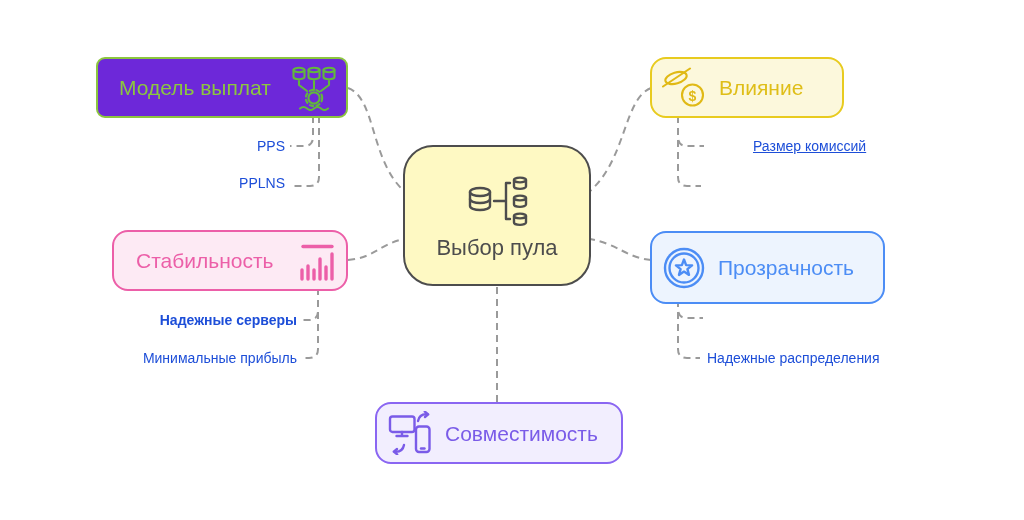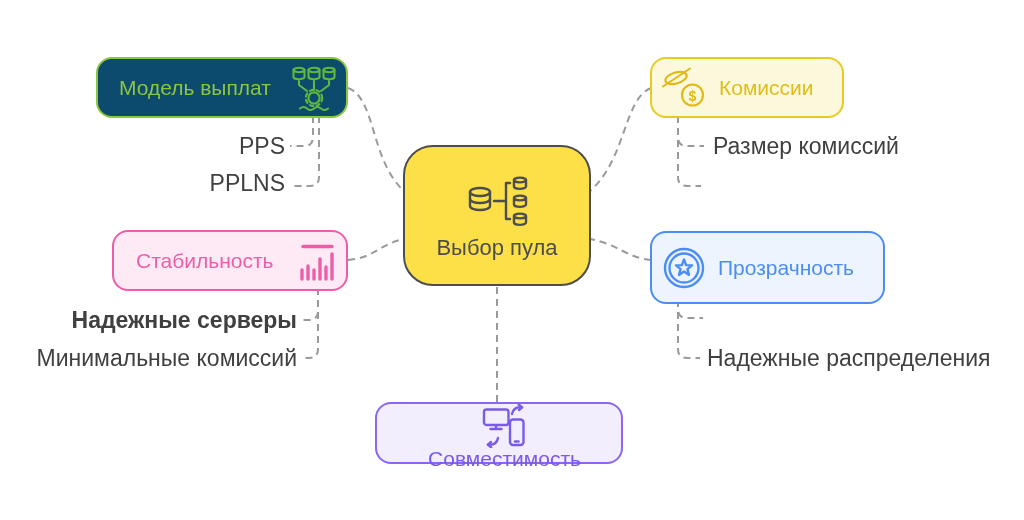--- a/index.html
+++ b/index.html
@@ -11,53 +11,53 @@
   .edges path{fill:none;stroke:#9a9a9a;stroke-width:2;stroke-dasharray:7 5;}
 
   .node{
     position:absolute;display:flex;align-items:center;box-sizing:border-box;
     border-radius:16px;border:2.5px solid;white-space:nowrap;
   }
   .node .nlabel{font-size:21px;line-height:1;}
   .nicon{display:flex;align-items:center;justify-content:center;flex:0 0 auto;}
   .nicon svg{display:block;}
 
-  .node.green{left:96px;top:57px;width:252px;height:61px;background:#0c4a6e;border-color:#8cc63f;}
+  .node.green{left:96px;top:57px;width:252px;height:61px;background:#6d28d9;border-color:#8cc63f;border-radius:9px;}
   .node.green .nlabel{color:#8cc63f;margin-left:21px;}
   .node.green .nicon{margin-left:auto;margin-right:9px;color:#62b83c;}
 
   .node.pink{left:112px;top:230px;width:236px;height:61px;background:#fdeaf4;border-color:#ec5fa8;gap:12px;}
   .node.pink .nlabel{color:#ec5fa8;margin-left:22px;}
   .node.pink .nicon{margin-left:auto;margin-right:10px;color:#ec5fa8;}
 
   .node.yellow{left:650px;top:57px;width:194px;height:61px;background:#fcf8dc;border-color:#e8cb1f;}
   .node.yellow .nicon{margin-left:10px;color:#e0b915;}
   .node.yellow .nlabel{color:#dfbe18;margin-left:11px;}
 
   .node.blue{left:650px;top:231px;width:235px;height:73px;background:#edf4fe;border-color:#4c8df5;}
   .node.blue .nicon{margin-left:10px;color:#4c8df5;}
   .node.blue .nlabel{color:#4c8df5;margin-left:12px;}
 
-  .node.purple{left:375px;top:402px;width:248px;height:62px;background:#f2eefe;border-color:#8a66f2;flex-direction:column;}
+  .node.purple{left:375px;top:402px;width:248px;height:62px;background:#f2eefe;border-color:#8a66f2;}
   .node.purple .nicon{margin-left:11px;color:#7a5be8;}
   .node.purple .nlabel{color:#7a5be8;margin-left:11px;}
 
   .node.central{
-    left:403px;top:145px;width:188px;height:141px;background:#fde047;border-color:#4d4d4d;
+    left:403px;top:145px;width:188px;height:141px;background:#fef9c3;border-color:#4d4d4d;
     border-radius:30px;flex-direction:column;justify-content:center;gap:7px;
   }
   .node.central .nicon{color:#4d4d4d;}
   .node.central .nlabel{color:#4d4d4d;font-size:22px;}
 
-  .leaf{position:absolute;font-size:23px;line-height:26px;color:#404040;white-space:nowrap;}
+  .leaf{position:absolute;font-size:14px;line-height:26px;color:#1d4ed8;white-space:nowrap;}
   .leaf-pps{right:739px;top:133px;}
   .leaf-pplns{right:739px;top:170px;}
   .leaf-servers{right:727px;top:307px;font-weight:bold;}
   .leaf-downtime{right:727px;top:345px;}
-  .leaf-feesize{left:713px;top:133px;}
+  .leaf-feesize{left:753px;top:133px;text-decoration:underline;}
   .leaf-profit{left:710px;top:172px;}
   .leaf-structure{left:712px;top:305px;}
   .leaf-fairness{left:707px;top:345px;}
 </style>
 </head>
 <body>
 
 <div class="stage">
 
   <svg class="edges" viewBox="0 0 1024 520" aria-hidden="true">
@@ -134,21 +134,21 @@
 
   <div class="node yellow">
     <span class="nicon">
       <svg width="46" height="46" viewBox="0 0 46 46" fill="none" stroke="currentColor" stroke-width="2.1" stroke-linecap="round" stroke-linejoin="round">
         <ellipse cx="14" cy="13" rx="11" ry="5.5" transform="rotate(-16 14 13)"></ellipse>
         <path d="M1 21.5 L28 3.5"></path>
         <circle cx="30.5" cy="30" r="10.5"></circle>
         <text x="30.5" y="35.5" text-anchor="middle" stroke="none" fill="currentColor" style="font:700 14px 'Liberation Sans',sans-serif">$</text>
       </svg>
     </span>
-    <span class="nlabel">Комиссии</span>
+    <span class="nlabel">Влияние</span>
   </div>
 
   <div class="node blue">
     <span class="nicon">
       <svg width="44" height="44" viewBox="0 0 44 44" fill="none" stroke="currentColor" stroke-width="2.4" stroke-linecap="round" stroke-linejoin="round">
         <circle cx="22" cy="22" r="19"></circle>
         <circle cx="22" cy="22" r="14.5"></circle>
         <path d="M22 13.5 L24.12 19.09 L30.08 19.37 L25.42 23.11 L27 28.88 L22 25.6 L17 28.88 L18.58 23.11 L13.92 19.37 L19.88 19.09 Z"></path>
       </svg>
     </span>
@@ -167,17 +167,17 @@
         <path d="M16 34 Q14.5 41.5 6.5 40.7"></path>
         <path d="M9.2 43.4 L5.8 40.6 L9 38"></path>
       </svg>
     </span>
     <span class="nlabel">Совместимость</span>
   </div>
 
   <div class="leaf leaf-pps">PPS</div>
   <div class="leaf leaf-pplns">PPLNS</div>
   <div class="leaf leaf-servers">Надежные серверы</div>
-  <div class="leaf leaf-downtime">Минимальные комиссий</div>
+  <div class="leaf leaf-downtime">Минимальные прибыль</div>
   <div class="leaf leaf-feesize">Размер комиссий</div>
   <div class="leaf leaf-fairness">Надежные распределения</div>
 
 </div>
 
 </body></html>

